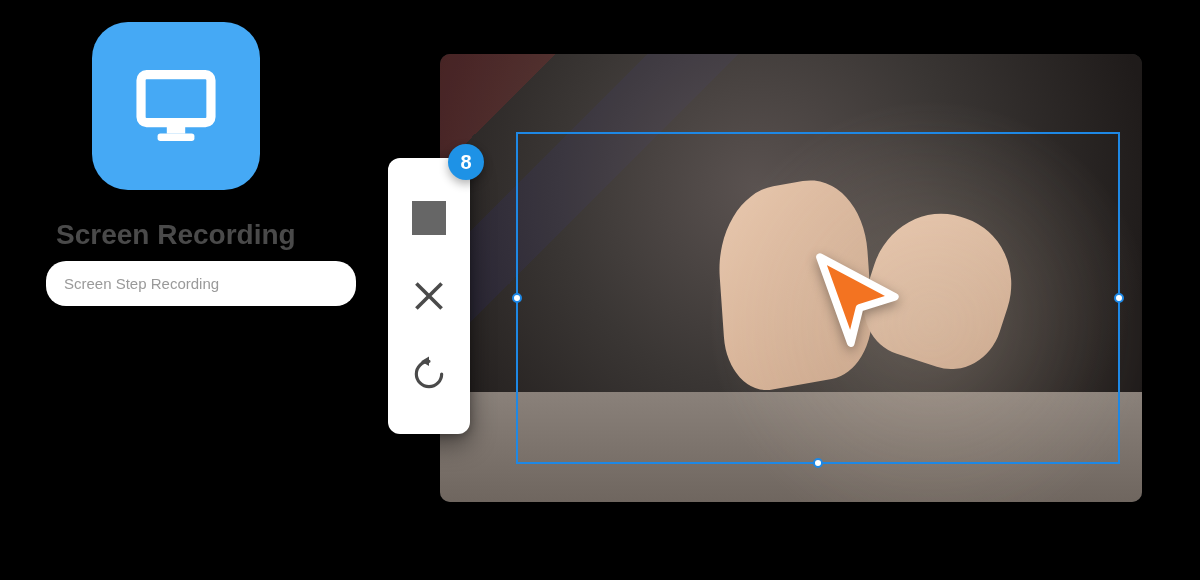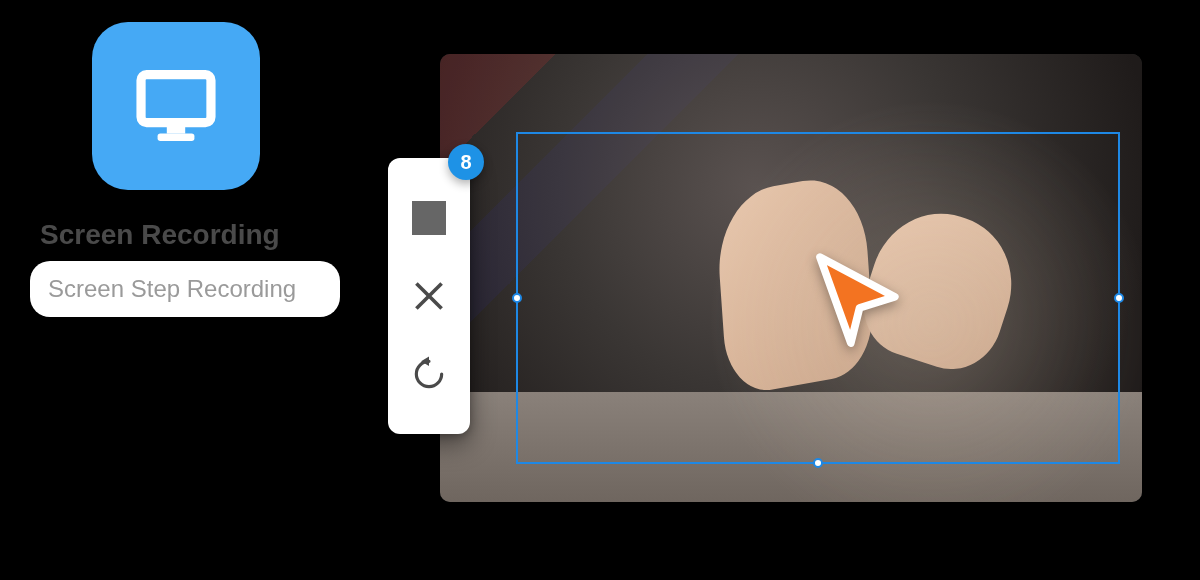--- a/index.html
+++ b/index.html
@@ -23,21 +23,21 @@
     background: #45a9f5;
     display: flex;
     align-items: center;
     justify-content: center;
   }
   .app-icon svg { width: 92px; height: 92px; }
 
   
   .labels {
     position: absolute;
-    left: 30px;
+    left: 46px;
     top: 215px;
     width: 330px;
   }
   .label-title {
     font-size: 28px;
     font-weight: 600;
     color: #4a4a4a;
     text-shadow:
       0 0 1px #000,
       1px 1px 0 rgba(0,0,0,.15),
@@ -45,21 +45,21 @@
       1px -1px 0 rgba(0,0,0,.15),
       -1px 1px 0 rgba(0,0,0,.15);
     padding: 4px 10px;
     display: inline-block;
   }
   .label-pill {
     margin-top: 6px;
     background: #fff;
     border-radius: 20px;
     padding: 14px 18px;
-    font-size: 24px;
+    font-size: 15px;
     color: #9a9a9a;
     box-shadow: 0 8px 24px rgba(0,0,0,.45), 0 2px 6px rgba(0,0,0,.25);
     width: 310px;
   }
 
   
   .canvas {
     position: absolute;
     left: 440px;
     top: 54px;

